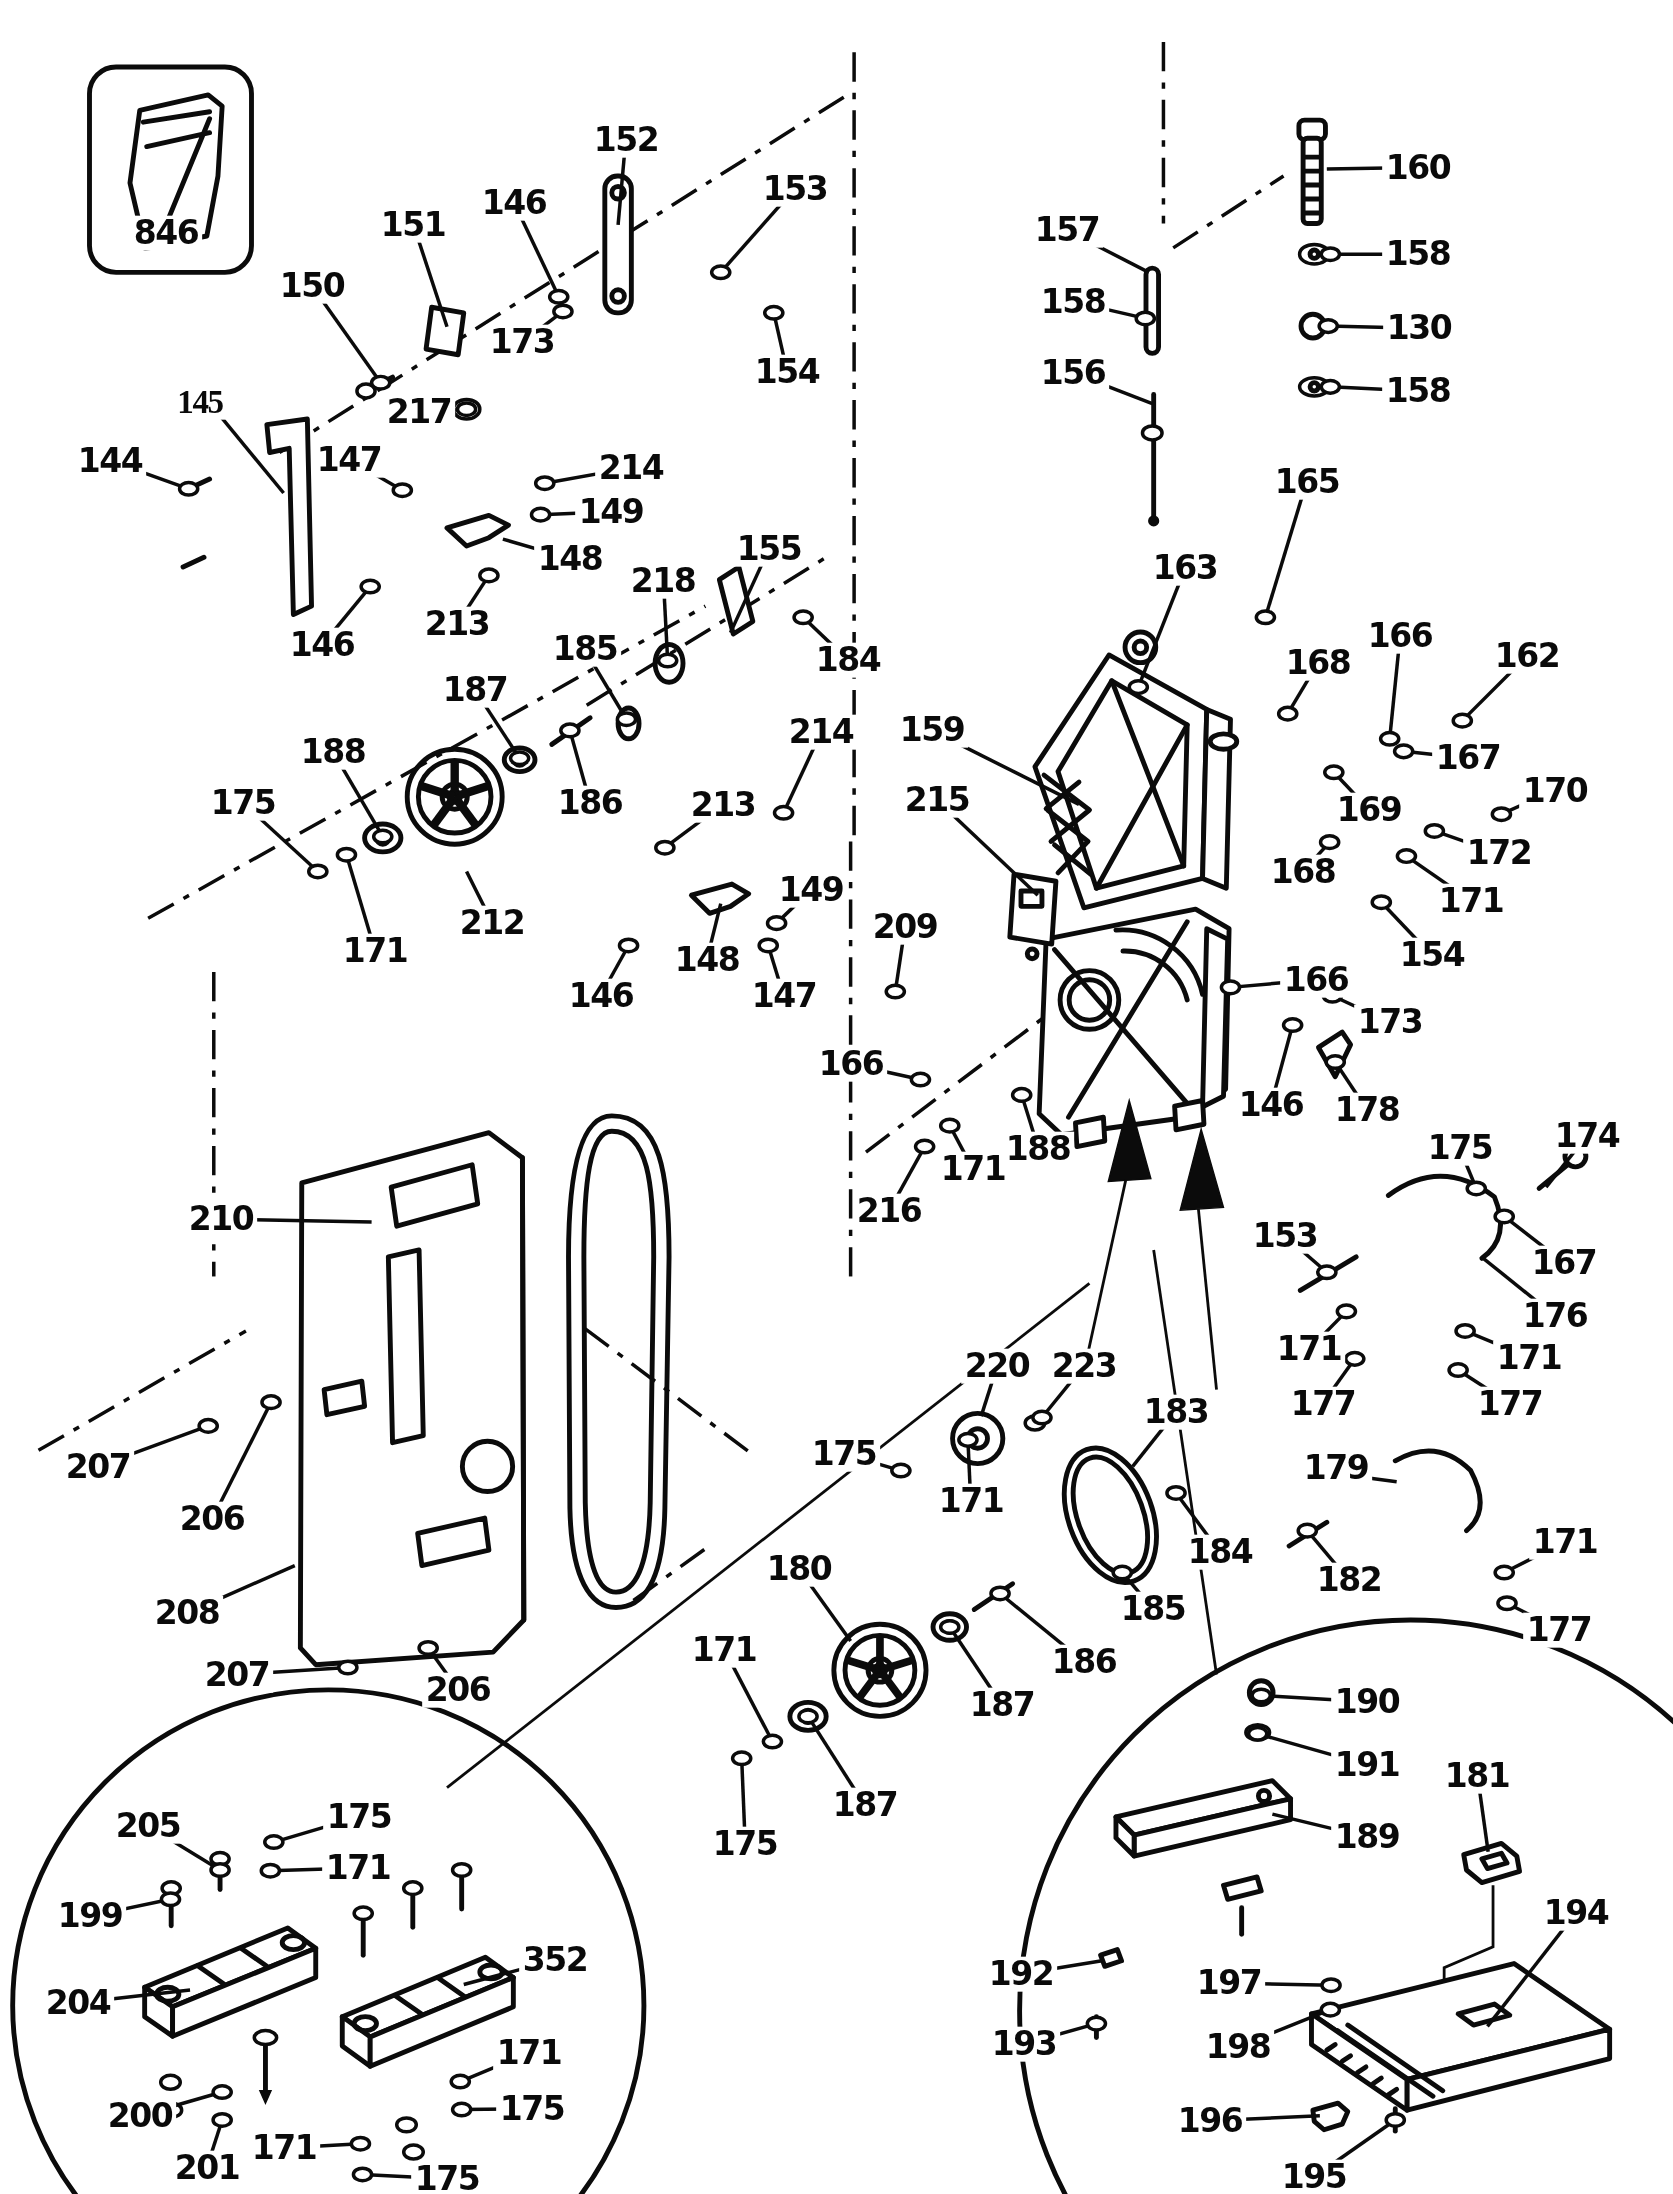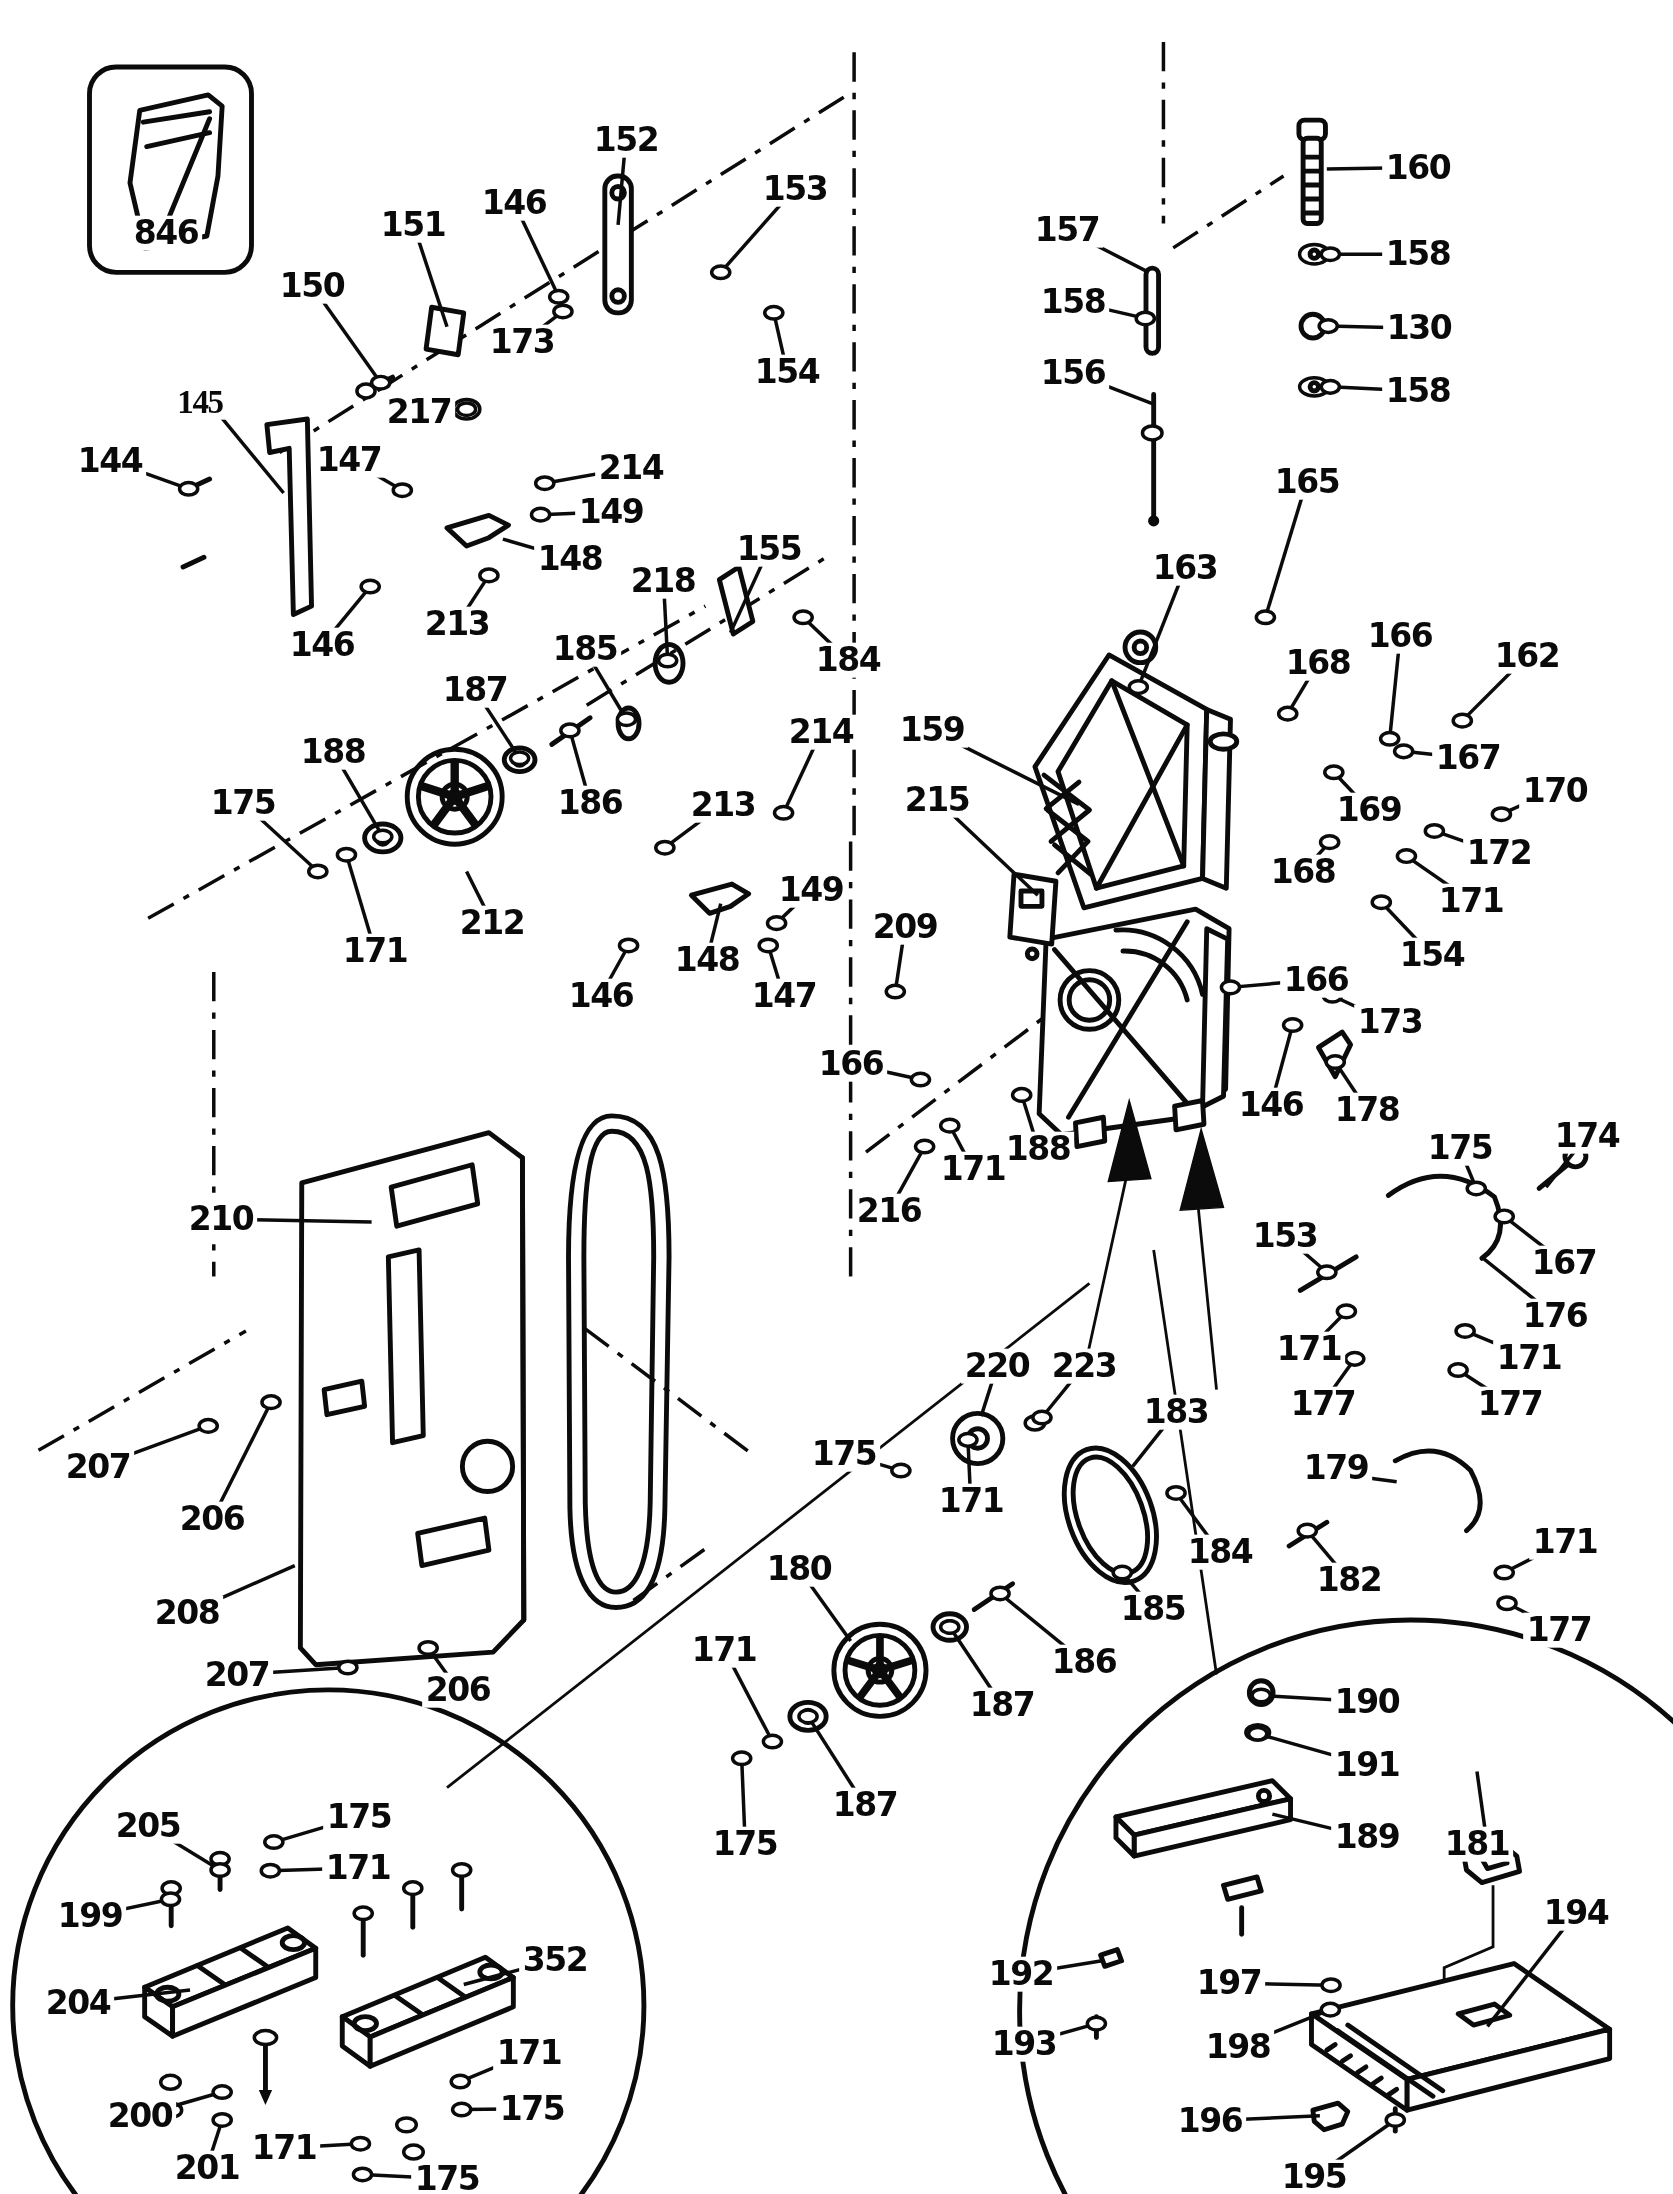--- a/index.html
+++ b/index.html
@@ -574,21 +574,21 @@
       <div class="lbl" style="left: 532px; top: 2109px;">175</div>
       <div class="lbl" style="left: 555px; top: 1960px;">352</div>
       <div class="lbl" style="left: 1002px; top: 1705px;">187</div>
       <div class="lbl" style="left: 865px; top: 1805px;">187</div>
       <div class="lbl" style="left: 745px; top: 1844px;">175</div>
       <div class="lbl" style="left: 1021px; top: 1974px;">192</div>
       <div class="lbl" style="left: 1024px; top: 2044px;">193</div>
       <div class="lbl" style="left: 1367px; top: 1702px;">190</div>
       <div class="lbl" style="left: 1367px; top: 1765px;">191</div>
       <div class="lbl" style="left: 1367px; top: 1837px;">189</div>
-      <div class="lbl" style="left: 1477px; top: 1844px;">181</div>
+      <div class="lbl" style="left: 1477px; top: 1776px;">181</div>
       <div class="lbl" style="left: 1576px; top: 1913px;">194</div>
       <div class="lbl" style="left: 1229px; top: 1983px;">197</div>
       <div class="lbl" style="left: 1238px; top: 2047px;">198</div>
       <div class="lbl" style="left: 1210px; top: 2121px;">196</div>
       <div class="lbl" style="left: 1314px; top: 2177px;">195</div>
       <div class="lbl" style="left: 1067px; top: 230px;">157</div>
       <div class="lbl" style="left: 1073px; top: 302px;">158</div>
       <div class="lbl" style="left: 1073px; top: 373px;">156</div>
       <div class="lbl" style="left: 1418px; top: 168px;">160</div>
       <div class="lbl" style="left: 1418px; top: 254px;">158</div>

